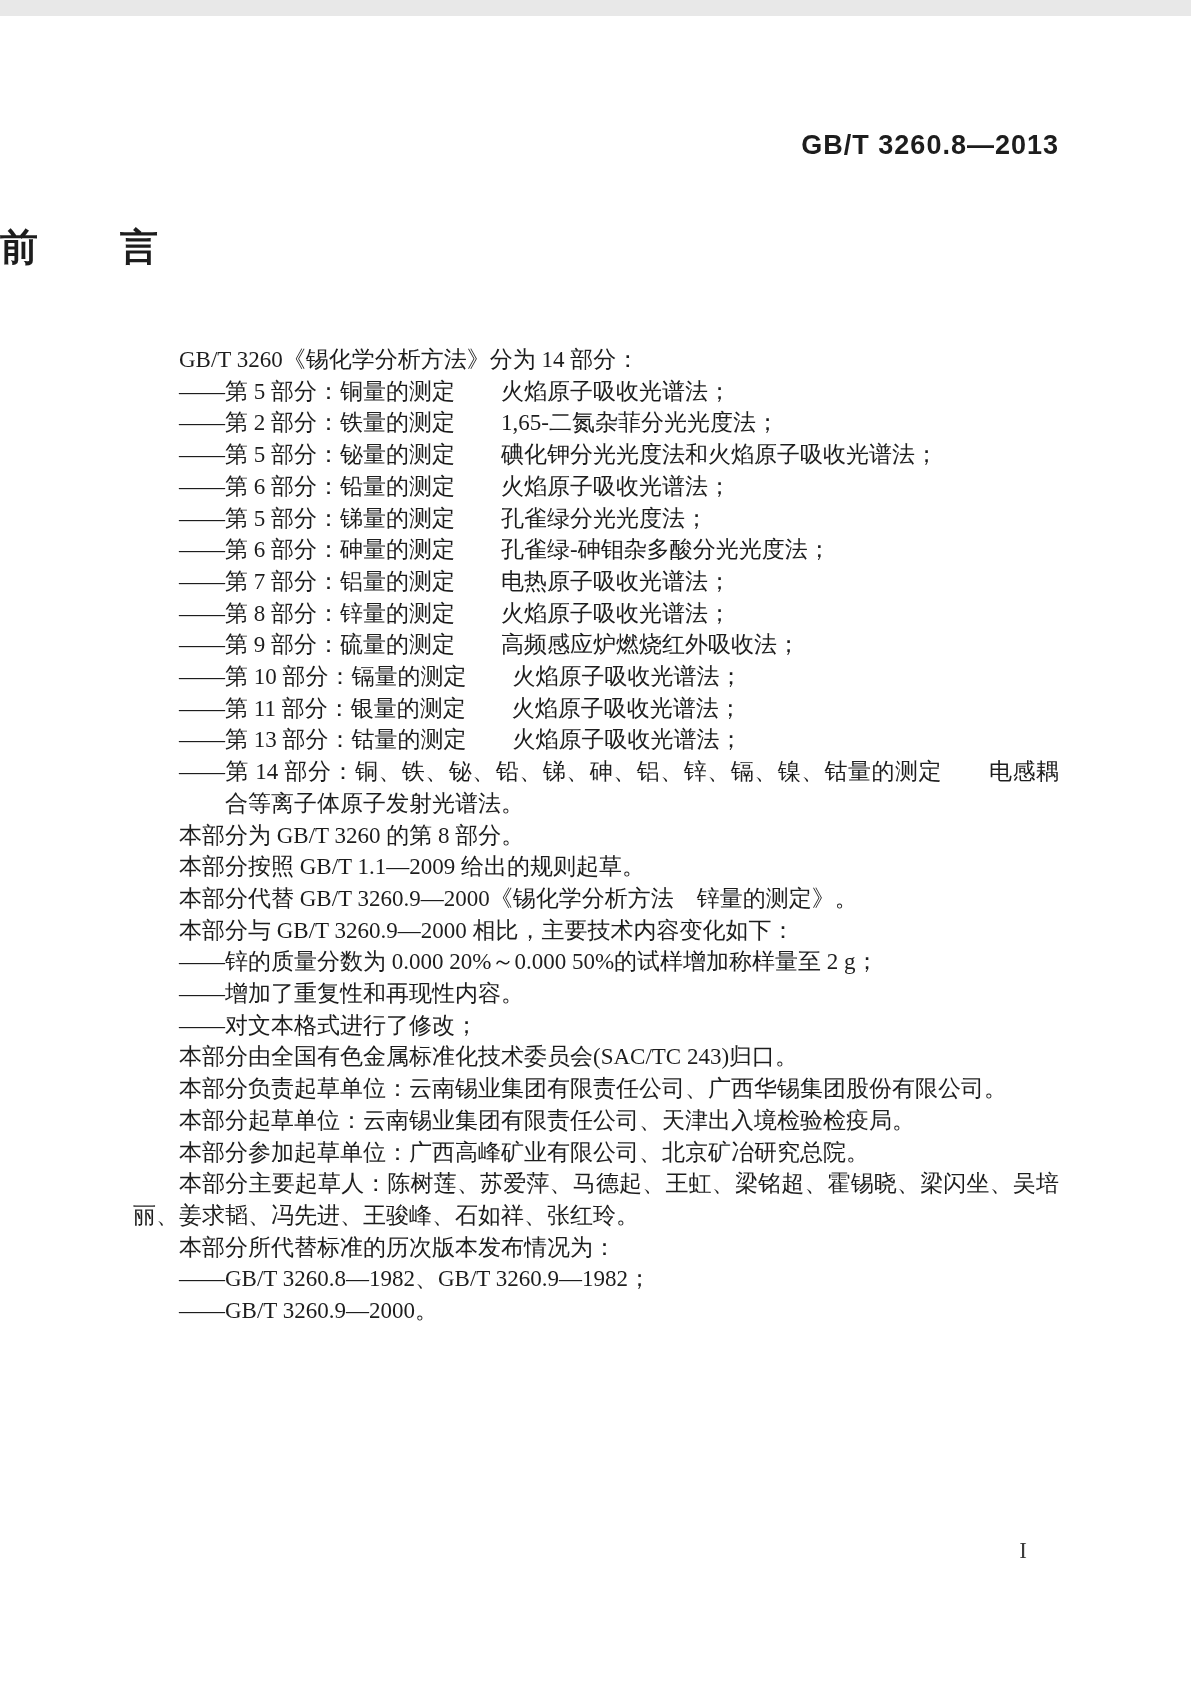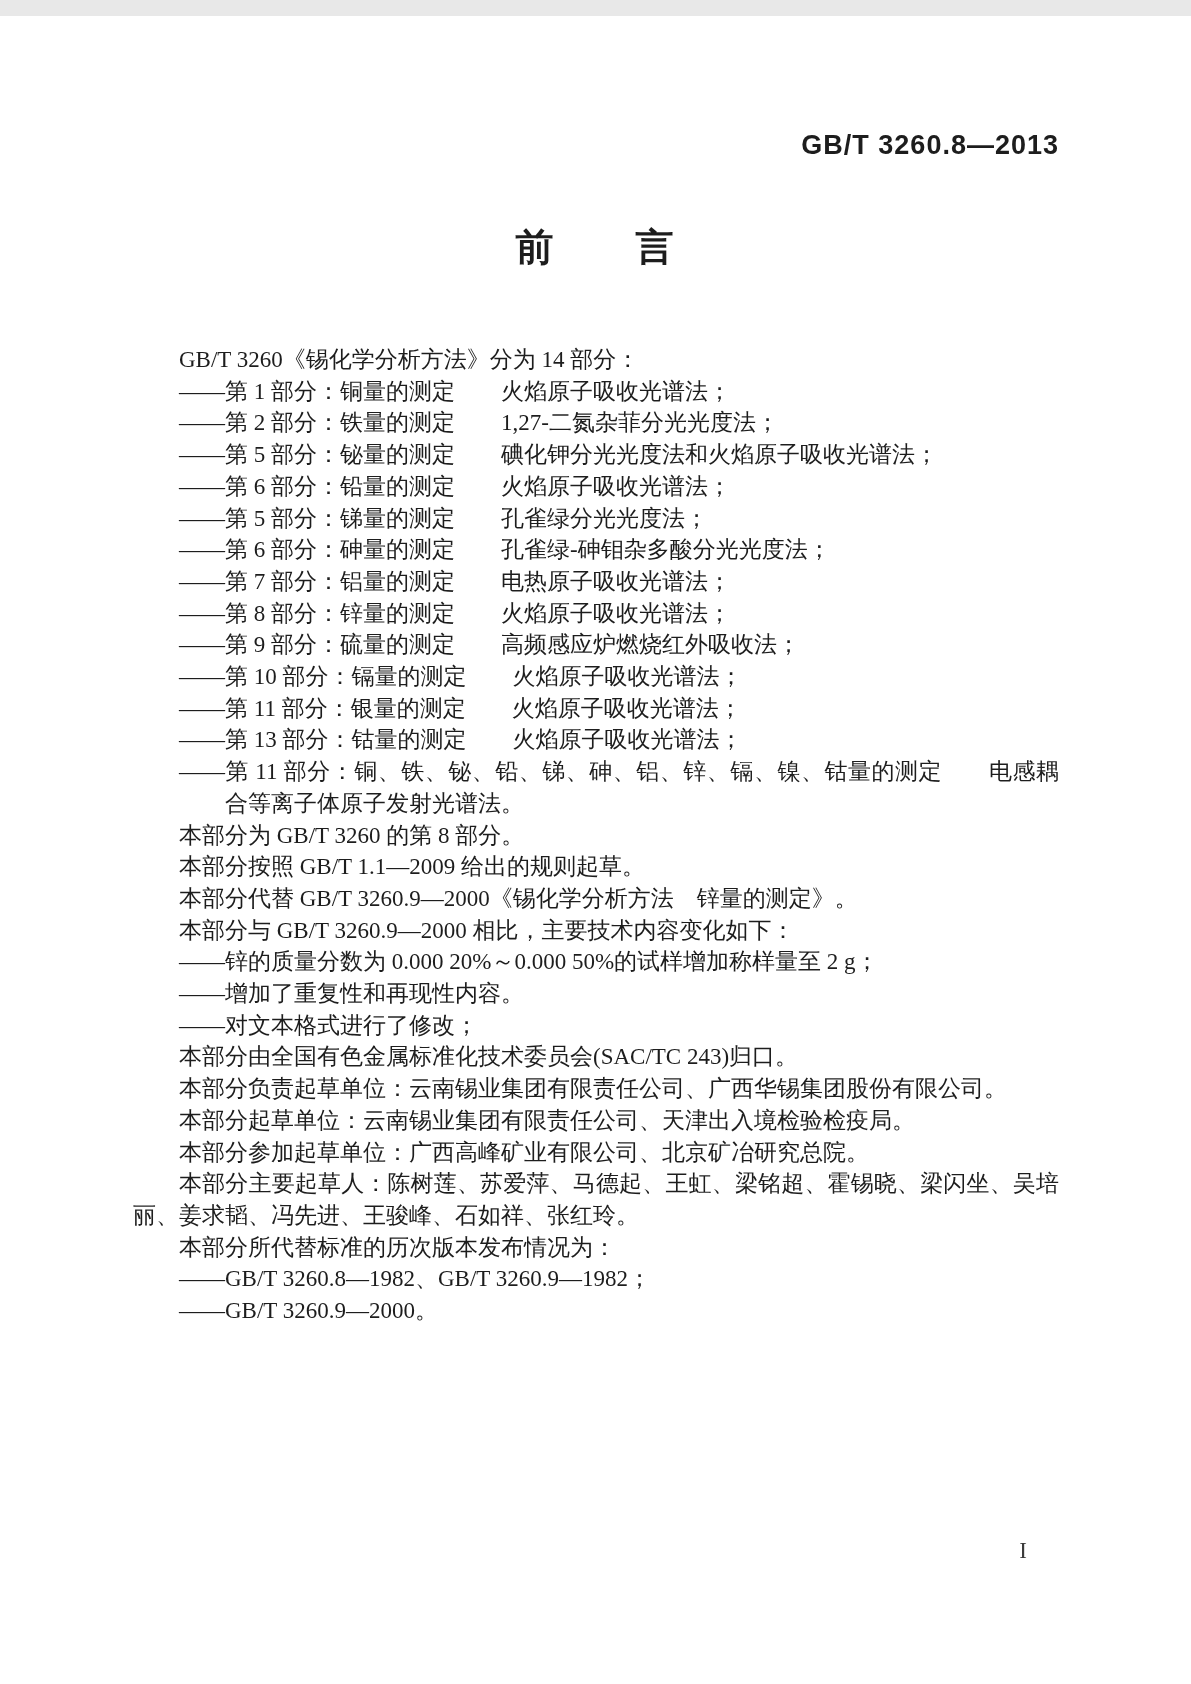--- a/index.html
+++ b/index.html
@@ -27,21 +27,21 @@
     font-weight: bold;
     font-size: 27px;
     letter-spacing: 1px;
     white-space: nowrap;
   }
   .doc-title {
     position: absolute;
     top: 206px;
     left: 0;
     width: 1191px;
-    text-align: center;
+    text-align: left;
     font-family: Liberation Mono, monospace;
     font-weight: bold;
     font-size: 38px;
     letter-spacing: 2px;
     white-space: nowrap;
   }
   .foreword-body {
     position: absolute;
     top: 328px;
     left: 133px;
@@ -70,33 +70,33 @@
 </head>
 <body>
 
 <div class="page">
   <div class="doc-code">GB/T 3260.8—2013</div>
 
   <div class="doc-title">前　　言</div>
 
   <div class="foreword-body">
       <div class="para">GB/T 3260《锡化学分析方法》分为 14 部分：</div>
-      <div class="dash-item">——第 1 部分：铜量的测定　　火焰原子吸收光谱法；</div>
-      <div class="dash-item">——第 2 部分：铁量的测定　　1,27-二氮杂菲分光光度法；</div>
+      <div class="dash-item">——第 5 部分：铜量的测定　　火焰原子吸收光谱法；</div>
+      <div class="dash-item">——第 2 部分：铁量的测定　　1,65-二氮杂菲分光光度法；</div>
       <div class="dash-item">——第 5 部分：铋量的测定　　碘化钾分光光度法和火焰原子吸收光谱法；</div>
       <div class="dash-item">——第 6 部分：铅量的测定　　火焰原子吸收光谱法；</div>
       <div class="dash-item">——第 5 部分：锑量的测定　　孔雀绿分光光度法；</div>
       <div class="dash-item">——第 6 部分：砷量的测定　　孔雀绿-砷钼杂多酸分光光度法；</div>
       <div class="dash-item">——第 7 部分：铝量的测定　　电热原子吸收光谱法；</div>
       <div class="dash-item">——第 8 部分：锌量的测定　　火焰原子吸收光谱法；</div>
       <div class="dash-item">——第 9 部分：硫量的测定　　高频感应炉燃烧红外吸收法；</div>
       <div class="dash-item">——第 10 部分：镉量的测定　　火焰原子吸收光谱法；</div>
       <div class="dash-item">——第 11 部分：银量的测定　　火焰原子吸收光谱法；</div>
       <div class="dash-item">——第 13 部分：钴量的测定　　火焰原子吸收光谱法；</div>
-      <div class="dash-item">——第 11 部分：铜、铁、铋、铅、锑、砷、铝、锌、镉、镍、钴量的测定　　电感耦合等离子体原子发射光谱法。</div>
+      <div class="dash-item">——第 14 部分：铜、铁、铋、铅、锑、砷、铝、锌、镉、镍、钴量的测定　　电感耦合等离子体原子发射光谱法。</div>
       <div class="para">本部分为 GB/T 3260 的第 8 部分。</div>
       <div class="para">本部分按照 GB/T 1.1—2009 给出的规则起草。</div>
       <div class="para">本部分代替 GB/T 3260.9—2000《锡化学分析方法　锌量的测定》。</div>
       <div class="para">本部分与 GB/T 3260.9—2000 相比，主要技术内容变化如下：</div>
       <div class="dash-item">——锌的质量分数为 0.000 20%～0.000 50%的试样增加称样量至 2 g；</div>
       <div class="dash-item">——增加了重复性和再现性内容。</div>
       <div class="dash-item">——对文本格式进行了修改；</div>
       <div class="para">本部分由全国有色金属标准化技术委员会(SAC/TC 243)归口。</div>
       <div class="para">本部分负责起草单位：云南锡业集团有限责任公司、广西华锡集团股份有限公司。</div>
       <div class="para">本部分起草单位：云南锡业集团有限责任公司、天津出入境检验检疫局。</div>

